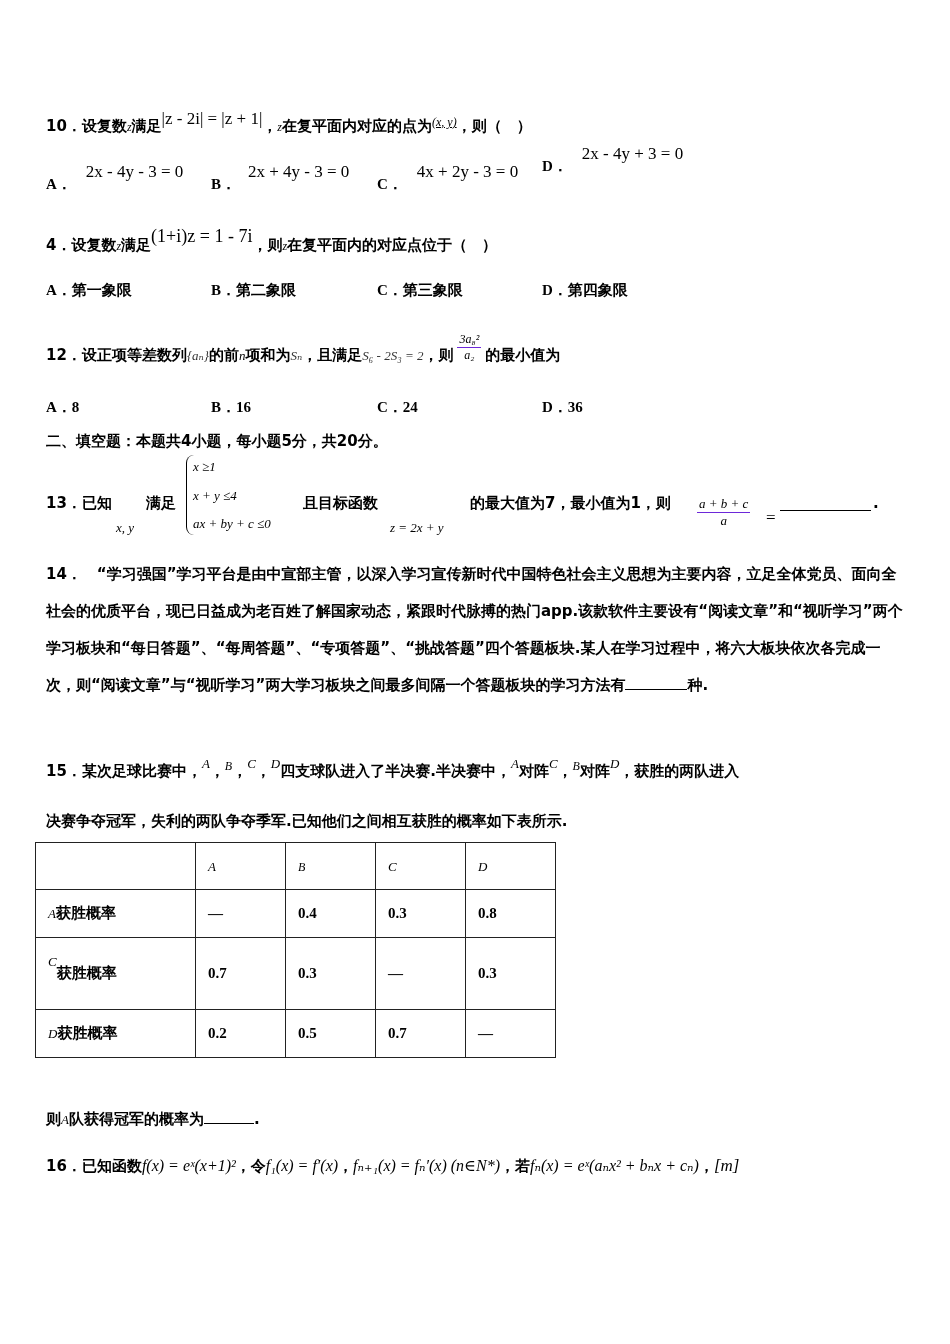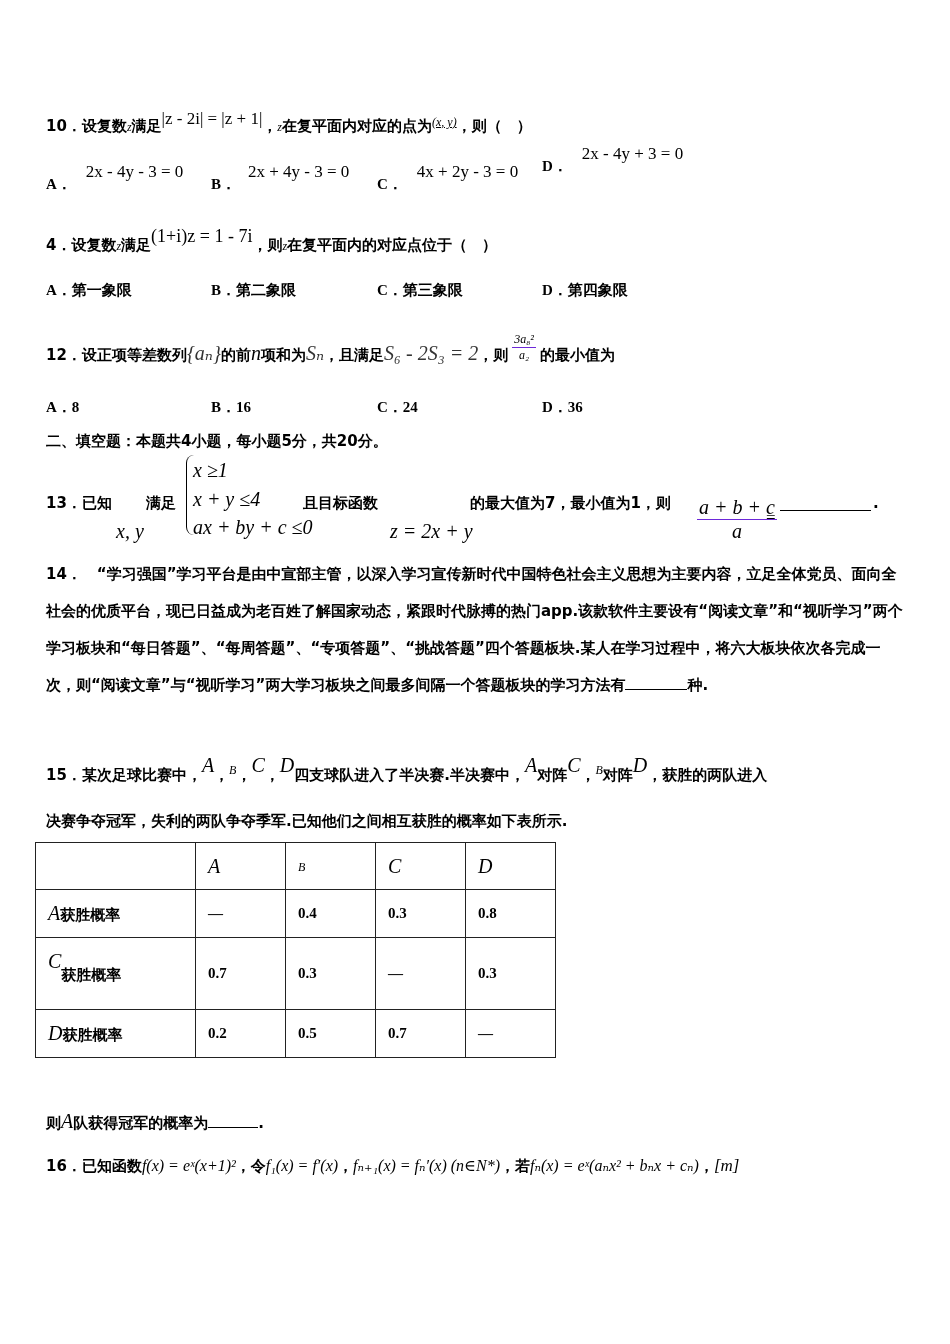--- a/index.html
+++ b/index.html
@@ -1,20 +1,20 @@
 <!DOCTYPE html>
 <html><head>
 <meta charset="utf-8">
 <style>
   html, body { margin:0; padding:0; background:#ffffff; }
   body { width:950px; height:1344px; position:relative; overflow:hidden;
          font-family:"DejaVu Serif","Liberation Serif",serif; color:#000; }
   .abs { position:absolute; white-space:nowrap; }
   .cn { font-family:"DejaVu Sans","Liberation Sans",sans-serif; font-weight:bold; font-size:15px; }
-  .mth { font-family:"Liberation Serif","DejaVu Serif",serif; font-style:italic; font-size:20px; font-weight:normal; }
+  .mth { font-family:"Liberation Serif","DejaVu Serif",serif; font-style:italic; font-size:13px; font-weight:normal; }
   .mthn { font-family:"Liberation Serif","DejaVu Serif",serif; font-size:17px; font-weight:normal; }
   .opt { font-family:"Liberation Serif","DejaVu Serif",serif; font-weight:bold; font-size:15px; }
   .small { font-size:12px; }
   .para { position:absolute; left:46px; width:860px; font-family:"DejaVu Sans","Liberation Sans",sans-serif;
           font-weight:bold; font-size:15px; line-height:37px; }
   .blank { display:inline-block; border-bottom:1px solid #000; vertical-align:baseline; }
   table.prob { position:absolute; left:35px; top:842px; border-collapse:collapse; }
   table.prob td { border:1.5px solid #222; font-family:"Liberation Serif","DejaVu Serif",serif; font-weight:bold;
                   font-size:15px; padding:0 0 0 12px; vertical-align:middle; }
   .frac { display:inline-block; text-align:center; vertical-align:middle; }

